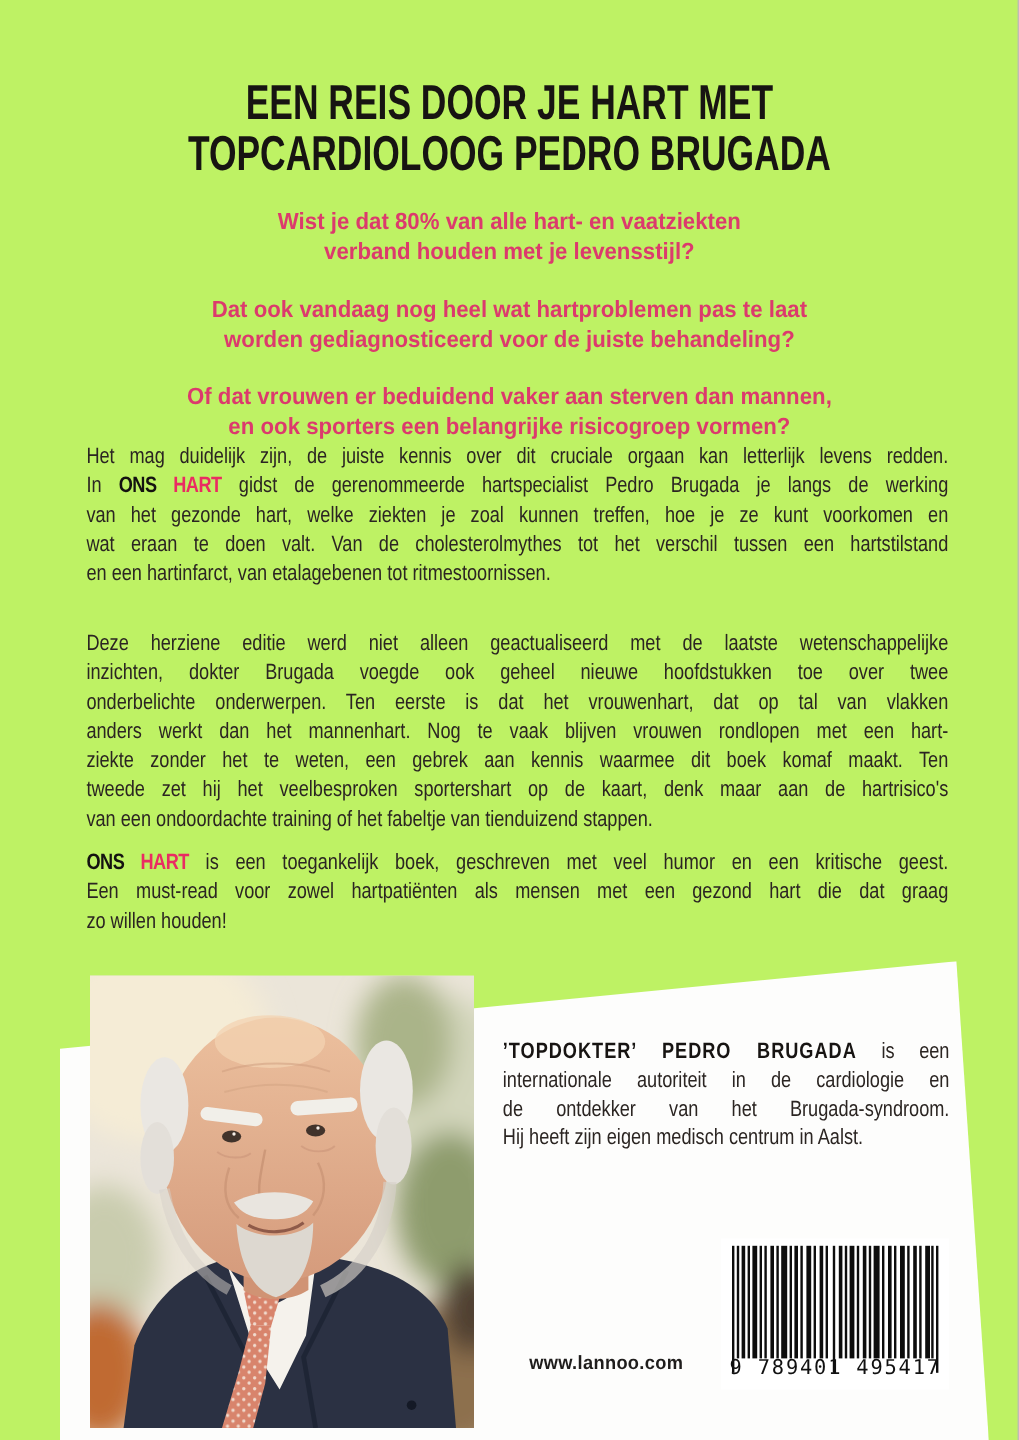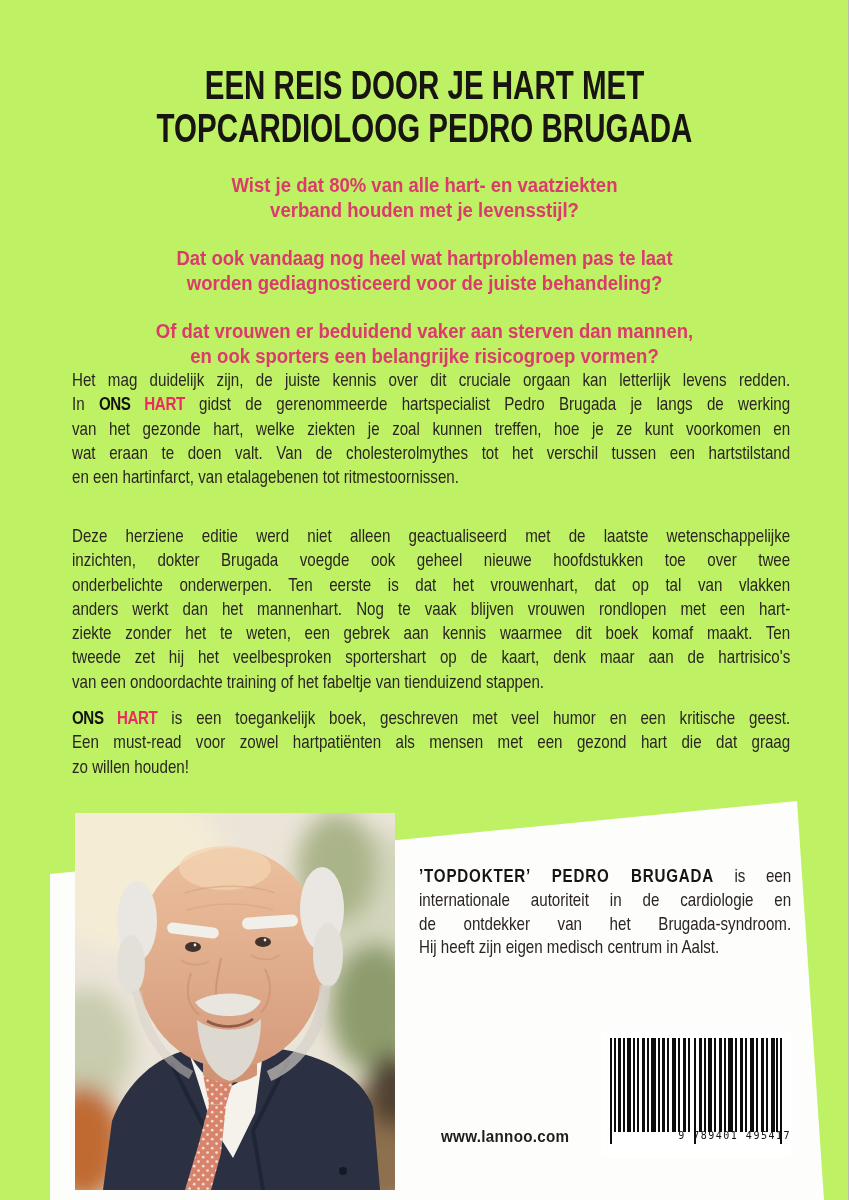--- a/index.html
+++ b/index.html
@@ -57,22 +57,22 @@
     position:absolute;left:441px;top:1128px;
     font-size:16px;font-weight:bold;letter-spacing:0.3px;color:#1f1d1c;
     transform:scaleX(0.95);transform-origin:0 0;
   }
   .barcode{
     position:absolute;left:601px;top:1032px;width:190px;height:126px;
     background:#ffffff;
   }
   .barcode svg{position:absolute;left:3px;top:6px;}
   .barcode-number{
-    position:absolute;left:0;top:98px;width:190px;text-align:right;
-    font-family:"DejaVu Sans Mono",monospace;font-size:10px;
+    position:absolute;left:0;top:98px;width:190px;text-align:center;
+    font-family:"DejaVu Sans Mono",monospace;font-size:17px;
     letter-spacing:1.5px;color:#111;
   }
 </style>
 </head>
 <body>
 
 <div class="cover">
 
   <div class="panel"></div>
 

